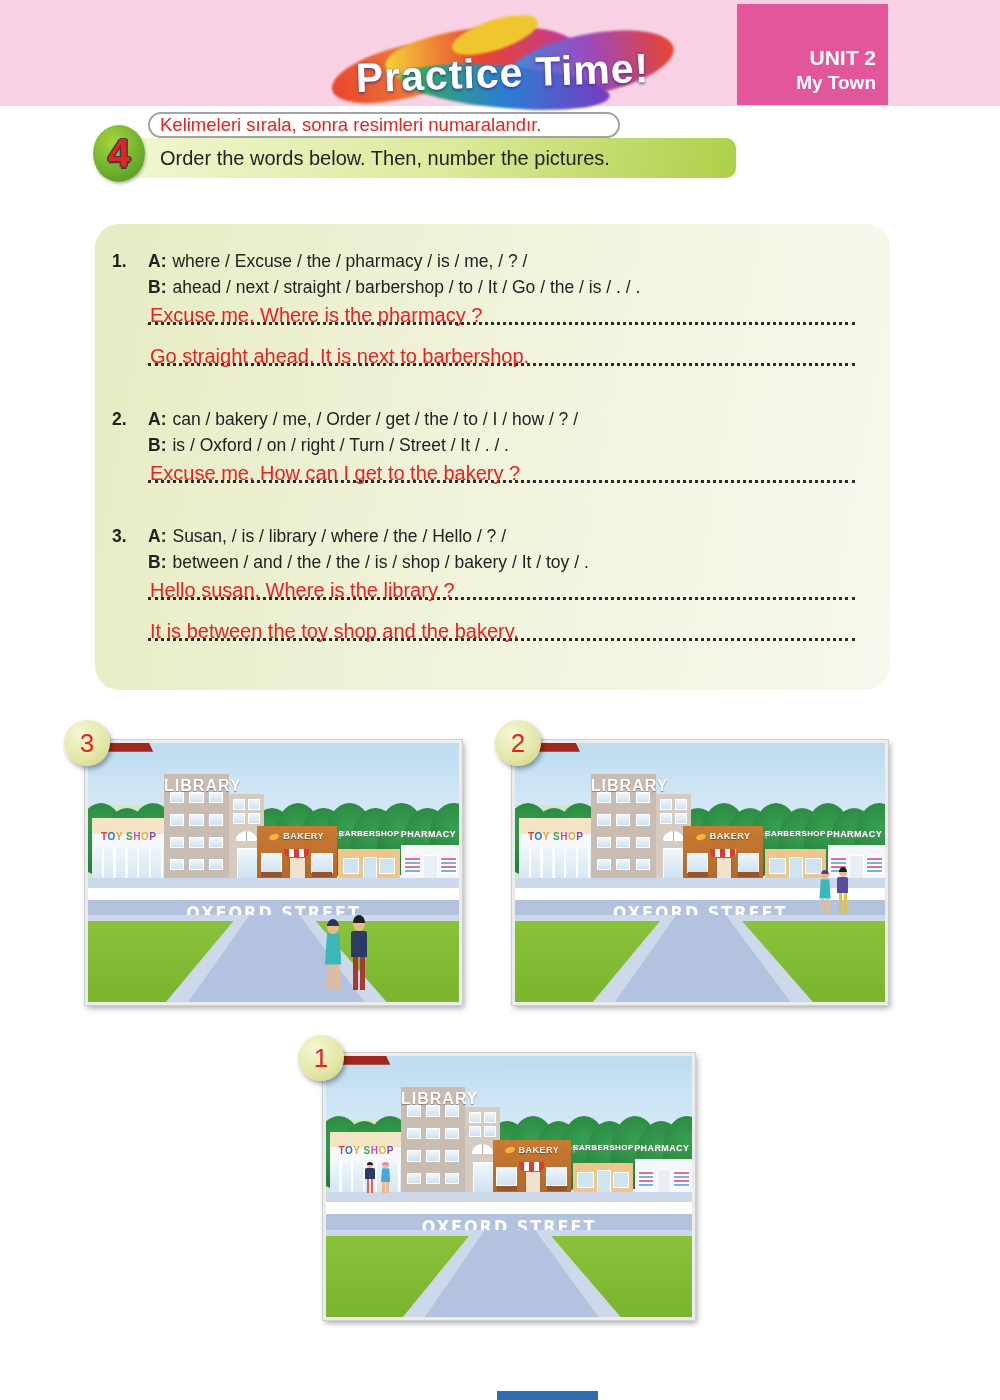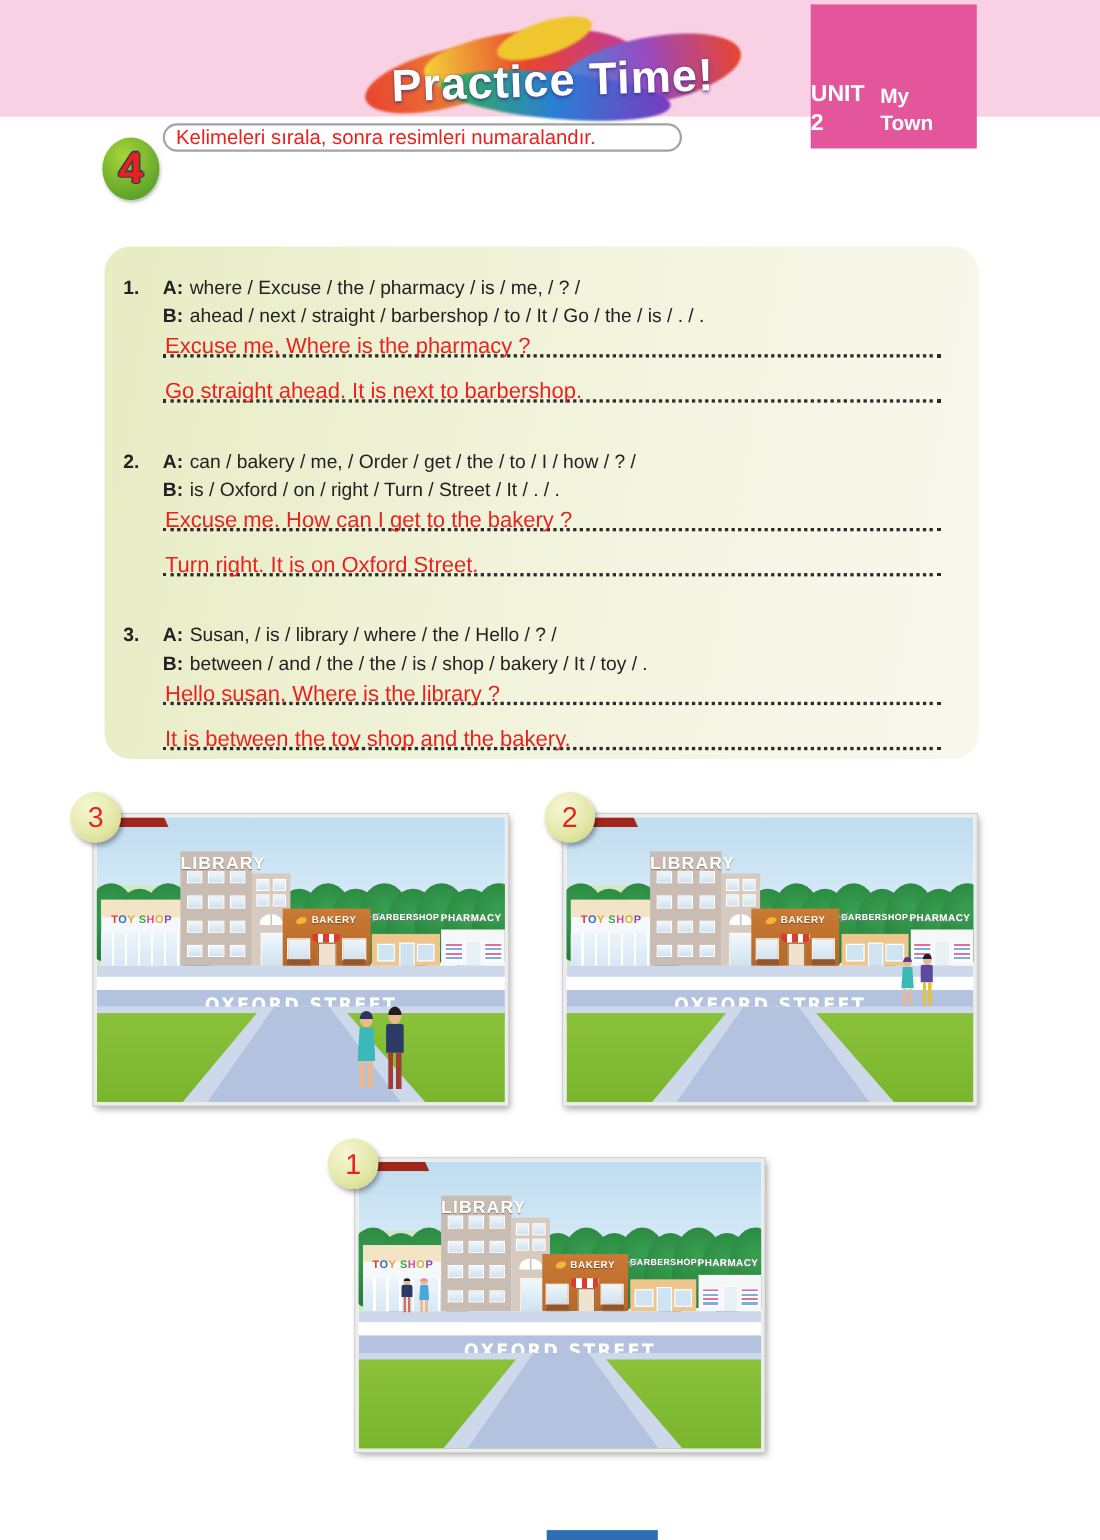--- a/index.html
+++ b/index.html
@@ -11,22 +11,22 @@
   .logo-wrap{position:absolute;left:330px;top:20px;width:345px;height:92px;}
   .blob{position:absolute;border-radius:50%;filter:blur(1px);}
   .blob.b1{left:0;top:26px;width:150px;height:52px;background:linear-gradient(90deg,#e8452f,#f3a73a);transform:rotate(-14deg);}
   .blob.b2{left:55px;top:8px;width:190px;height:56px;background:linear-gradient(90deg,#f3d23a,#e8452f,#c03a9a);transform:rotate(-6deg);}
   .blob.b3{right:0;top:14px;width:170px;height:60px;background:linear-gradient(90deg,#3a8fd8,#9a4ac0,#e8452f);transform:rotate(-11deg);}
   .blob.b4{left:70px;bottom:4px;width:210px;height:42px;background:linear-gradient(90deg,#35b44a,#2a7fd4,#7a3ac0);transform:rotate(5deg);}
   .blob.b5{left:120px;top:0;width:90px;height:30px;background:#f0c62e;transform:rotate(-18deg);}
   .logo-text{position:absolute;left:0;top:30px;width:100%;text-align:center;
      font-size:41px;font-weight:bold;color:#fff;transform:rotate(-2deg);letter-spacing:1px;
      text-shadow:0 2px 3px rgba(45,45,130,.6),0 0 2px rgba(80,40,120,.5);}
-  .unit-box{position:absolute;left:737px;top:4px;width:151px;height:131px;background:#e4569c;
-     display:flex;justify-content:flex-end;align-items:flex-end;
+  .unit-box{position:absolute;left:737px;top:4px;width:151px;height:101px;background:#e4569c;
+     display:flex;flex-direction:column;justify-content:flex-end;align-items:flex-end;
      padding:0 12px 10px 0;box-sizing:border-box;color:#fff;font-weight:bold;}
   .unit-title{font-size:21px;line-height:26px;}
   .unit-sub{font-size:19px;line-height:24px;}
 
   
   .tr-box{position:absolute;left:148px;top:112px;width:472px;height:26px;background:#fff;
      border:2px solid #a3a3a3;border-radius:13px;display:flex;align-items:center;
      padding:0 10px;box-sizing:border-box;z-index:3;}
   .tr-text{color:#e8221f;font-size:18.5px;white-space:nowrap;}
   .green-bar{position:absolute;left:96px;top:138px;width:640px;height:40px;border-radius:10px;
@@ -165,20 +165,23 @@
     </div>
     <div class="unit-box">
       <div class="unit-title">UNIT 2</div>
       <div class="unit-sub">My Town</div>
     </div>
   </div>
 
   <div class="tr-box">
     <span class="tr-text">Kelimeleri sırala, sonra resimleri numaralandır.</span>
   </div>
+  <div class="green-bar">
+    <span class="green-bar-text">Order the words below. Then, number the pictures.</span>
+  </div>
   <div class="num4">
     <span>4</span>
   </div>
 
   <div class="card">
 
     <div class="item">
       <div class="line">
         <span class="num">1.</span>
         <span class="lab">A:</span>
@@ -203,23 +206,20 @@
         <span class="lab">A:</span>
         <span>can / bakery / me, / Order / get / the / to / I / how / ? /</span>
       </div>
       <div class="line">
         <span class="num"></span>
         <span class="lab">B:</span>
         <span>is / Oxford / on / right / Turn / Street / It / . / .</span>
       </div>
       <div class="ans">
         <span class="red">Excuse me. How can I get to the bakery ?</span>
-      </div>
-      <div class="ans tall">
-        <span class="red">Turn right. It is on Oxford Street.</span>
       </div>
     </div>
 
     <div class="item">
       <div class="line">
         <span class="num">3.</span>
         <span class="lab">A:</span>
         <span>Susan, / is / library / where / the / Hello / ? /</span>
       </div>
       <div class="line">

